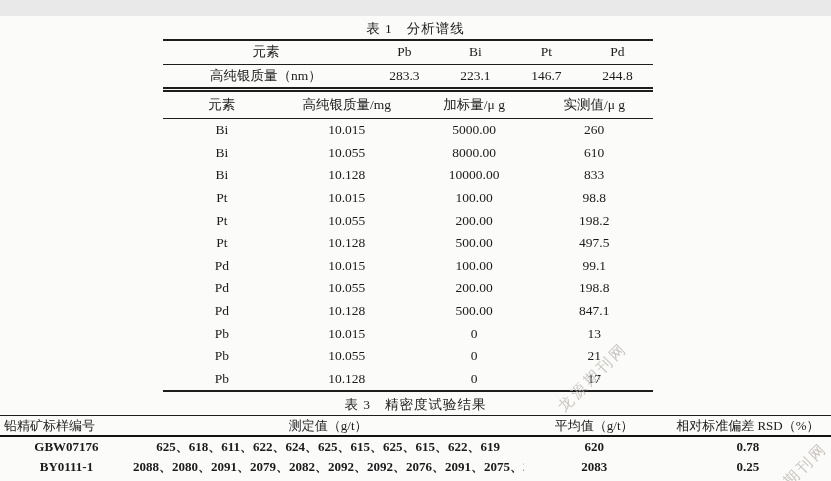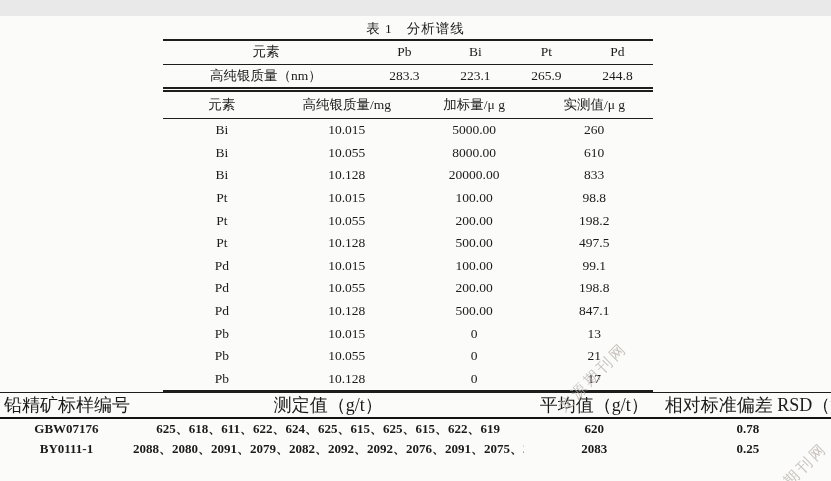--- a/index.html
+++ b/index.html
@@ -37,21 +37,21 @@
   .t1 thead tr{border-bottom:1.5px solid #1d1d1d;}
   .t1 th,.t1 td{height:22.5px;}
   
   .t2{border-top:2px solid #1d1d1d;border-bottom:2px solid #1d1d1d;margin-top:1px;}
   .t2 thead tr{border-bottom:1.5px solid #1d1d1d;}
   .t2 thead th{height:26px;}
   .t2 tbody td{height:22.6px;}
   
   .t3{border-top:1.5px solid #1d1d1d;}
   .t3 thead tr{border-bottom:2.5px solid #121212;}
-  .t3 th{height:19px;font-size:18px;}
+  .t3 th{height:19px;font-size:13px;}
   .t3 tbody td{height:20px;font-size:13px;font-weight:bold;}
   .t3 th:first-child{text-align:left;padding-left:4px;}
   .watermark{
     position:absolute;
     font-size:15px;
     letter-spacing:3px;
     color:#b9b3ac;
     opacity:.75;
     transform:rotate(-45deg);
     white-space:nowrap;
@@ -85,21 +85,21 @@
             <th>Bi</th>
             <th>Pt</th>
             <th>Pd</th>
           </tr>
       </thead>
       <tbody>
           <tr>
             <td>高纯银质量（nm）</td>
             <td>283.3</td>
             <td>223.1</td>
-            <td>265.9</td>
+            <td>146.7</td>
             <td>244.8</td>
           </tr>
         </tbody>
     </table>
   </div>
 
 
   <div class="narrow-wrap">
     <table class="t2">
       <colgroup>
@@ -125,21 +125,21 @@
           </tr>
           <tr>
             <td>Bi</td>
             <td>10.055</td>
             <td>8000.00</td>
             <td>610</td>
           </tr>
           <tr>
             <td>Bi</td>
             <td>10.128</td>
-            <td>20000.00</td>
+            <td>10000.00</td>
             <td>833</td>
           </tr>
           <tr>
             <td>Pt</td>
             <td>10.015</td>
             <td>100.00</td>
             <td>98.8</td>
           </tr>
           <tr>
             <td>Pt</td>
@@ -186,20 +186,23 @@
           <tr>
             <td>Pb</td>
             <td>10.128</td>
             <td>0</td>
             <td>17</td>
           </tr>
         </tbody>
     </table>
   </div>
 
+  <div class="caption">
+    <span class="cap-label">表 3</span><span class="cap-title">精密度试验结果</span>
+  </div>
 
   <table class="t3">
     <colgroup>
       <col style="width:16%">
         <col style="width:47%">
         <col style="width:17%">
         <col style="width:20%">
     </colgroup>
     <thead>
       <tr>

